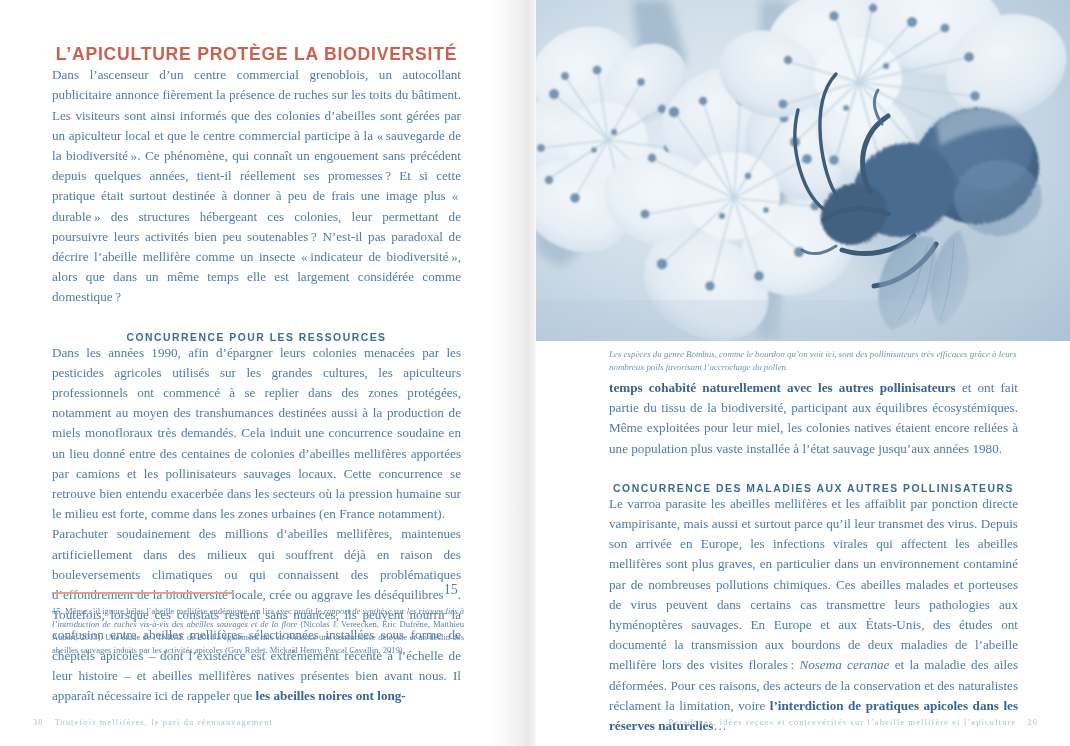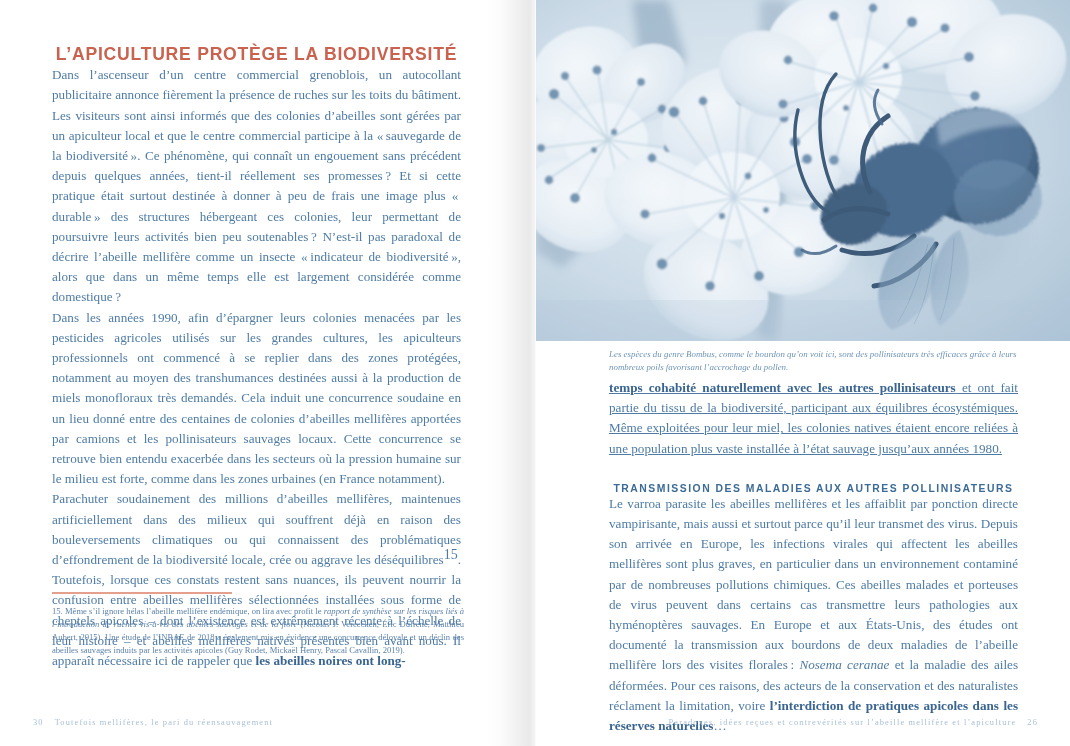--- a/index.html
+++ b/index.html
@@ -160,37 +160,38 @@
     color: #6E94B6;
   }
 
   
   .col-right {
     position: absolute;
     left: 609px;
     top: 378px;
     width: 409px;
   }
-  .gap-c { margin-top: 0; text-decoration: underline; }
+  .gap-c { margin-top: 0; }
   .sub-3 { padding-top: 24px; }
 </style>
 </head>
 <body>
 
 <div class="spread">
 
   <div class="page page-left">
 
     <div class="col-left">
 
       <h1 class="title">L’APICULTURE PROTÈGE LA BIODIVERSITÉ</h1>
 
 
       <p class="body gap-a">Dans l’ascenseur d’un centre commercial grenoblois, un autocollant publicitaire annonce fièrement la présence de ruches sur les toits du bâtiment. Les visiteurs sont ainsi informés que des colonies d’abeilles sont gérées par un apiculteur local et que le centre commercial participe à la « sauvegarde de la biodiversité ». Ce phénomène, qui connaît un engouement sans précédent depuis quelques années, tient-il réellement ses promesses ? Et si cette pratique était surtout destinée à donner à peu de frais une image plus « durable » des structures hébergeant ces colonies, leur permettant de poursuivre leurs activités bien peu soutenables ? N’est-il pas paradoxal de décrire l’abeille mellifère comme un insecte « indicateur de biodiversité », alors que dans un même temps elle est largement considérée comme domestique ?</p>
 
+      <h2 class="subhead sub-2">CONCURRENCE POUR LES RESSOURCES</h2>
 
       <p class="body gap-a">Dans les années 1990, afin d’épargner leurs colonies menacées par les pesticides agricoles utilisés sur les grandes cultures, les apiculteurs professionnels ont commencé à se replier dans des zones protégées, notamment au moyen des transhumances destinées aussi à la production de miels monofloraux très demandés. Cela induit une concurrence soudaine en un lieu donné entre des centaines de colonies d’abeilles mellifères apportées par camions et les pollinisateurs sauvages locaux. Cette concurrence se retrouve bien entendu exacerbée dans les secteurs où la pression humaine sur le milieu est forte, comme dans les zones urbaines (en France notamment).</p>
 
       <p class="body"><span>Parachuter soudainement des millions d’abeilles mellifères, maintenues artificiellement dans des milieux qui souffrent déjà en raison des bouleversements climatiques ou qui connaissent des problématiques d’effondrement de la biodiversité locale, crée ou aggrave les déséquilibres</span><sup class="sup">15</sup><span>. Toutefois, lorsque ces constats restent sans nuances, ils peuvent nourrir la confusion entre abeilles mellifères sélectionnées installées sous forme de cheptels apicoles – dont l’existence est extrêmement récente à l’échelle de leur histoire – et abeilles mellifères natives présentes bien avant nous. Il apparaît nécessaire ici de rappeler que </span><b>les abeilles noires ont long-</b></p>
     </div>
 
     <div class="footnote-wrap">
       <div class="footnote-rule"></div>
       <p class="footnote"><span>15.</span><span> Même s’il ignore hélas l’abeille mellifère endémique, on lira avec profit le </span><i>rapport de synthèse sur les risques liés à l’introduction de ruches vis-à-vis des abeilles sauvages et de la flore</i><span> (Nicolas J. Vereecken, Éric Dufrêne, Matthieu Aubert, 2015). Une étude de l’INRAE de 2018 a également mis en évidence une concurrence déloyale et un déclin des abeilles sauvages induits par les activités apicoles (Guy Rodet, Mickaël Henry, Pascal Cavallin, 2019).</span></p>
     </div>
@@ -441,21 +442,21 @@
       <rect x="0" y="300" width="534" height="41" fill="#B3C8DA" opacity="0.25"></rect>
     </svg>
   </div>
 
   <p class="caption">Les espèces du genre Bombus, comme le bourdon qu’on voit ici, sont des pollinisateurs très efficaces grâce à leurs nombreux poils favorisant l’accrochage du pollen.</p>
 
   <div class="col-right">
 
     <p class="body gap-c"><b>temps cohabité naturellement avec les autres pollinisateurs</b><span> et ont fait partie du tissu de la biodiversité, participant aux équilibres écosystémiques. Même exploitées pour leur miel, les colonies natives étaient encore reliées à une population plus vaste installée à l’état sauvage jusqu’aux années 1980.</span></p>
 
-    <h2 class="subhead sub-3">TRANSMISSION DES MALADIES AUX AUTRES POLLINISATEURS</h2>
+    <h2 class="subhead sub-3">CONCURRENCE DES MALADIES AUX AUTRES POLLINISATEURS</h2>
 
     <p class="body gap-a"><span>Le varroa parasite les abeilles mellifères et les affaiblit par ponction directe vampirisante, mais aussi et surtout parce qu’il leur transmet des virus. Depuis son arrivée en Europe, les infections virales qui affectent les abeilles mellifères sont plus graves, en particulier dans un environnement contaminé par de nombreuses pollutions chimiques. Ces abeilles malades et porteuses de virus peuvent dans certains cas transmettre leurs pathologies aux hyménoptères sauvages. En Europe et aux États-Unis, des études ont documenté la transmission aux bourdons de deux maladies de l’abeille mellifère lors des visites florales : </span><i>Nosema ceranae</i><span> et la maladie des ailes déformées. Pour ces raisons, des acteurs de la conservation et des naturalistes réclament la limitation, voire </span><b>l’interdiction de pratiques apicoles dans les réserves naturelles</b><span>…</span></p>
   </div>
 
   <div class="footer footer-right"><span>Paradoxes, idées reçues et contrevérités sur l’abeille mellifère et l’apiculture</span><span class="folio folio-right">26</span></div>
 
   <div class="gutter"></div>
 </div>
 
 </body></html>

